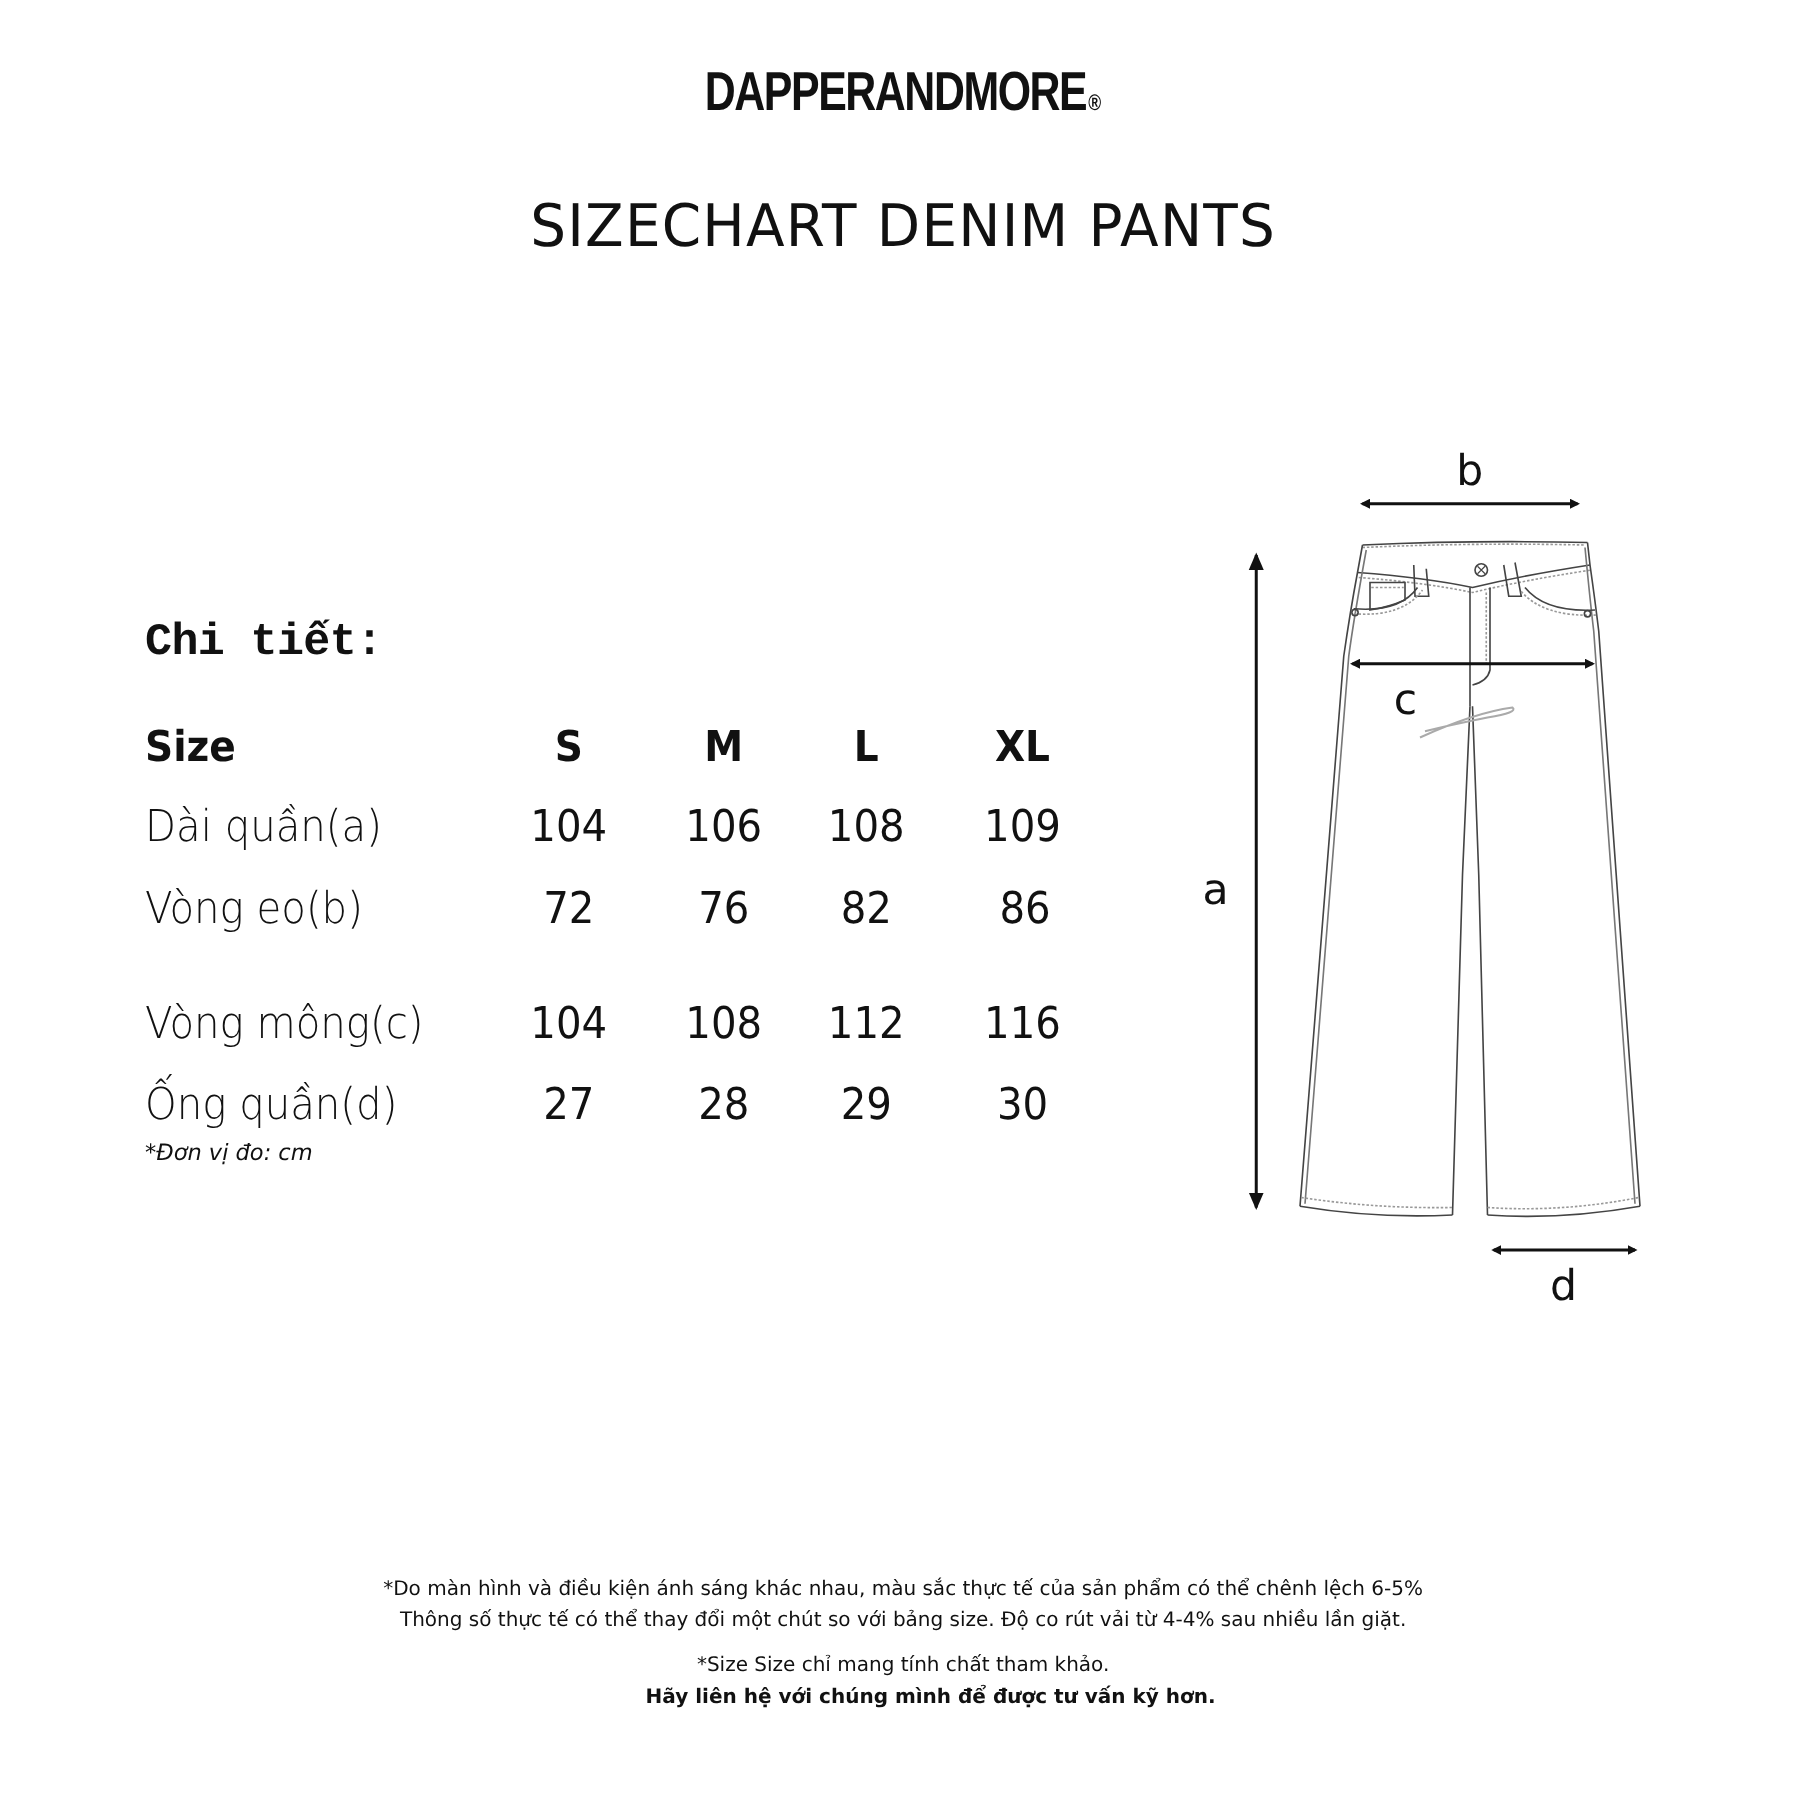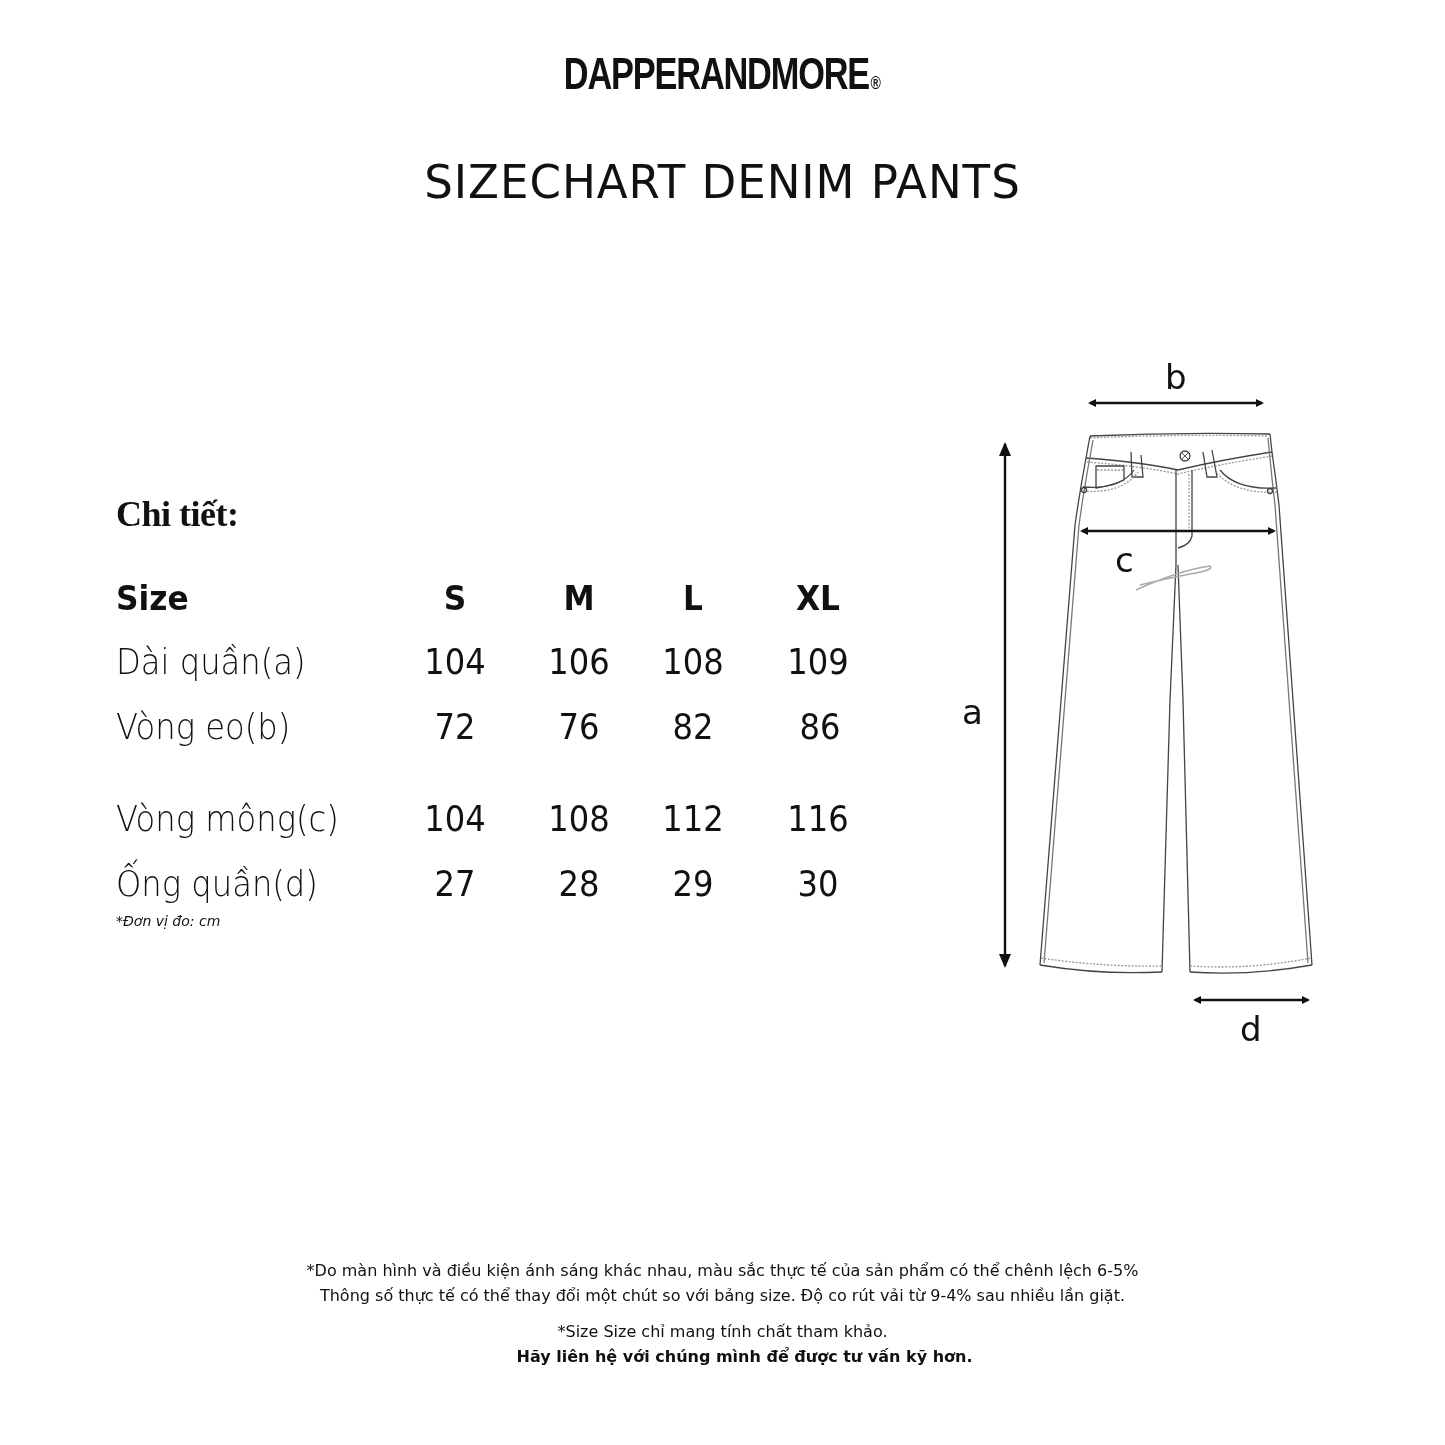--- a/index.html
+++ b/index.html
@@ -1,28 +1,28 @@
 <!DOCTYPE html>
 <html><head>
   <meta charset="utf-8">
   <style>
     html, body { margin: 0; padding: 0; background: #ffffff; }
     body { width: 1445px; height: 1445px; position: relative; overflow: hidden; color: #111111; font-family: "Liberation Sans", sans-serif; }
     .abs { position: absolute; }
     .brand { left: 0; width: 1445px; top: 52px; text-align: center; font-family: "Liberation Sans", sans-serif; font-weight: 700; font-size: 44px; letter-spacing: -1.5px; transform: scaleX(0.78); transform-origin: 722px 0; line-height: 1; }
     .brand .reg { font-size: 18px; vertical-align: 0; letter-spacing: 0; margin-left: 2px; }
     .title { left: 0; width: 1445px; top: 158px; text-align: center; font-family: "DejaVu Sans", sans-serif; font-weight: 400; font-size: 47px; letter-spacing: 1px; line-height: 1; transform: scaleX(0.96); transform-origin: 722px 0; }
-    .section { left: 116px; top: 496px; font-family: Liberation Serif, serif; font-weight: 700; font-size: 36px; letter-spacing: -0.5px; line-height: 1; }
+    .section { left: 116px; top: 496px; font-family: Liberation Mono, monospace; font-weight: 700; font-size: 36px; letter-spacing: -0.5px; line-height: 1; }
     .tbl { left: 116px; top: 578px; }
     .row { position: absolute; left: 0; height: 40px; width: 800px; font-family: "DejaVu Sans", sans-serif; font-size: 35px; line-height: 40px; white-space: nowrap; }
     .row .lbl { position: absolute; left: 0; font-weight: 300; transform: scaleX(0.92); transform-origin: 0 0; }
     .row .cell { position: absolute; width: 110px; text-align: center; transform: scaleX(0.92); }
     .row.head .lbl, .row.head .cell { font-weight: 700; }
     .row.head { font-size: 34px; }
-    .unit { left: 116px; top: 914px; font-family: "DejaVu Sans", sans-serif; font-style: italic; font-size: 14px; line-height: 1; }
+    .unit { left: 116px; top: 914px; font-family: "DejaVu Sans", sans-serif; font-style: italic; font-size: 18px; line-height: 1; }
     .foot { left: 0; width: 1445px; text-align: center; font-family: "DejaVu Sans", sans-serif; font-size: 16px; line-height: 1; }
     .foot.bold { font-weight: 700; padding-left: 22px; }
     .diagram { left: 940px; top: 350px; width: 420px; height: 720px; }
     .dlabel { position: absolute; font-family: "DejaVu Sans", sans-serif; font-size: 34px; line-height: 1; }
   </style>
 </head>
 <body>
 
 <div class="abs brand">
   <span>DAPPERANDMORE</span><span class="reg">®</span>
@@ -135,15 +135,15 @@
       <line x1="1195" y1="1000" x2="1308" y2="1000" marker-start="url(#ah)" marker-end="url(#ah)"></line>
     </g>
   </svg>
   <span class="dlabel" style="left:225px; top:10px;">b</span>
   <span class="dlabel" style="left:175px; top:193px;">c</span>
   <span class="dlabel" style="left:22px; top:345px;">a</span>
   <span class="dlabel" style="left:300px; top:662px;">d</span>
 </div>
 
 <div class="abs foot" style="top:1263px;">*Do màn hình và điều kiện ánh sáng khác nhau, màu sắc thực tế của sản phẩm có thể chênh lệch 6-5%</div>
-<div class="abs foot" style="top:1288px;">Thông số thực tế có thể thay đổi một chút so với bảng size. Độ co rút vải từ 9-4% sau nhiều lần giặt.</div>
+<div class="abs foot" style="top:1288px;">Thông số thực tế có thể thay đổi một chút so với bảng size. Độ co rút vải từ 4-4% sau nhiều lần giặt.</div>
 <div class="abs foot" style="top:1324px;">*Size Size chỉ mang tính chất tham khảo.</div>
 <div class="abs foot bold" style="top:1349px;">Hãy liên hệ với chúng mình để được tư vấn kỹ hơn.</div>
 
 </body></html>

